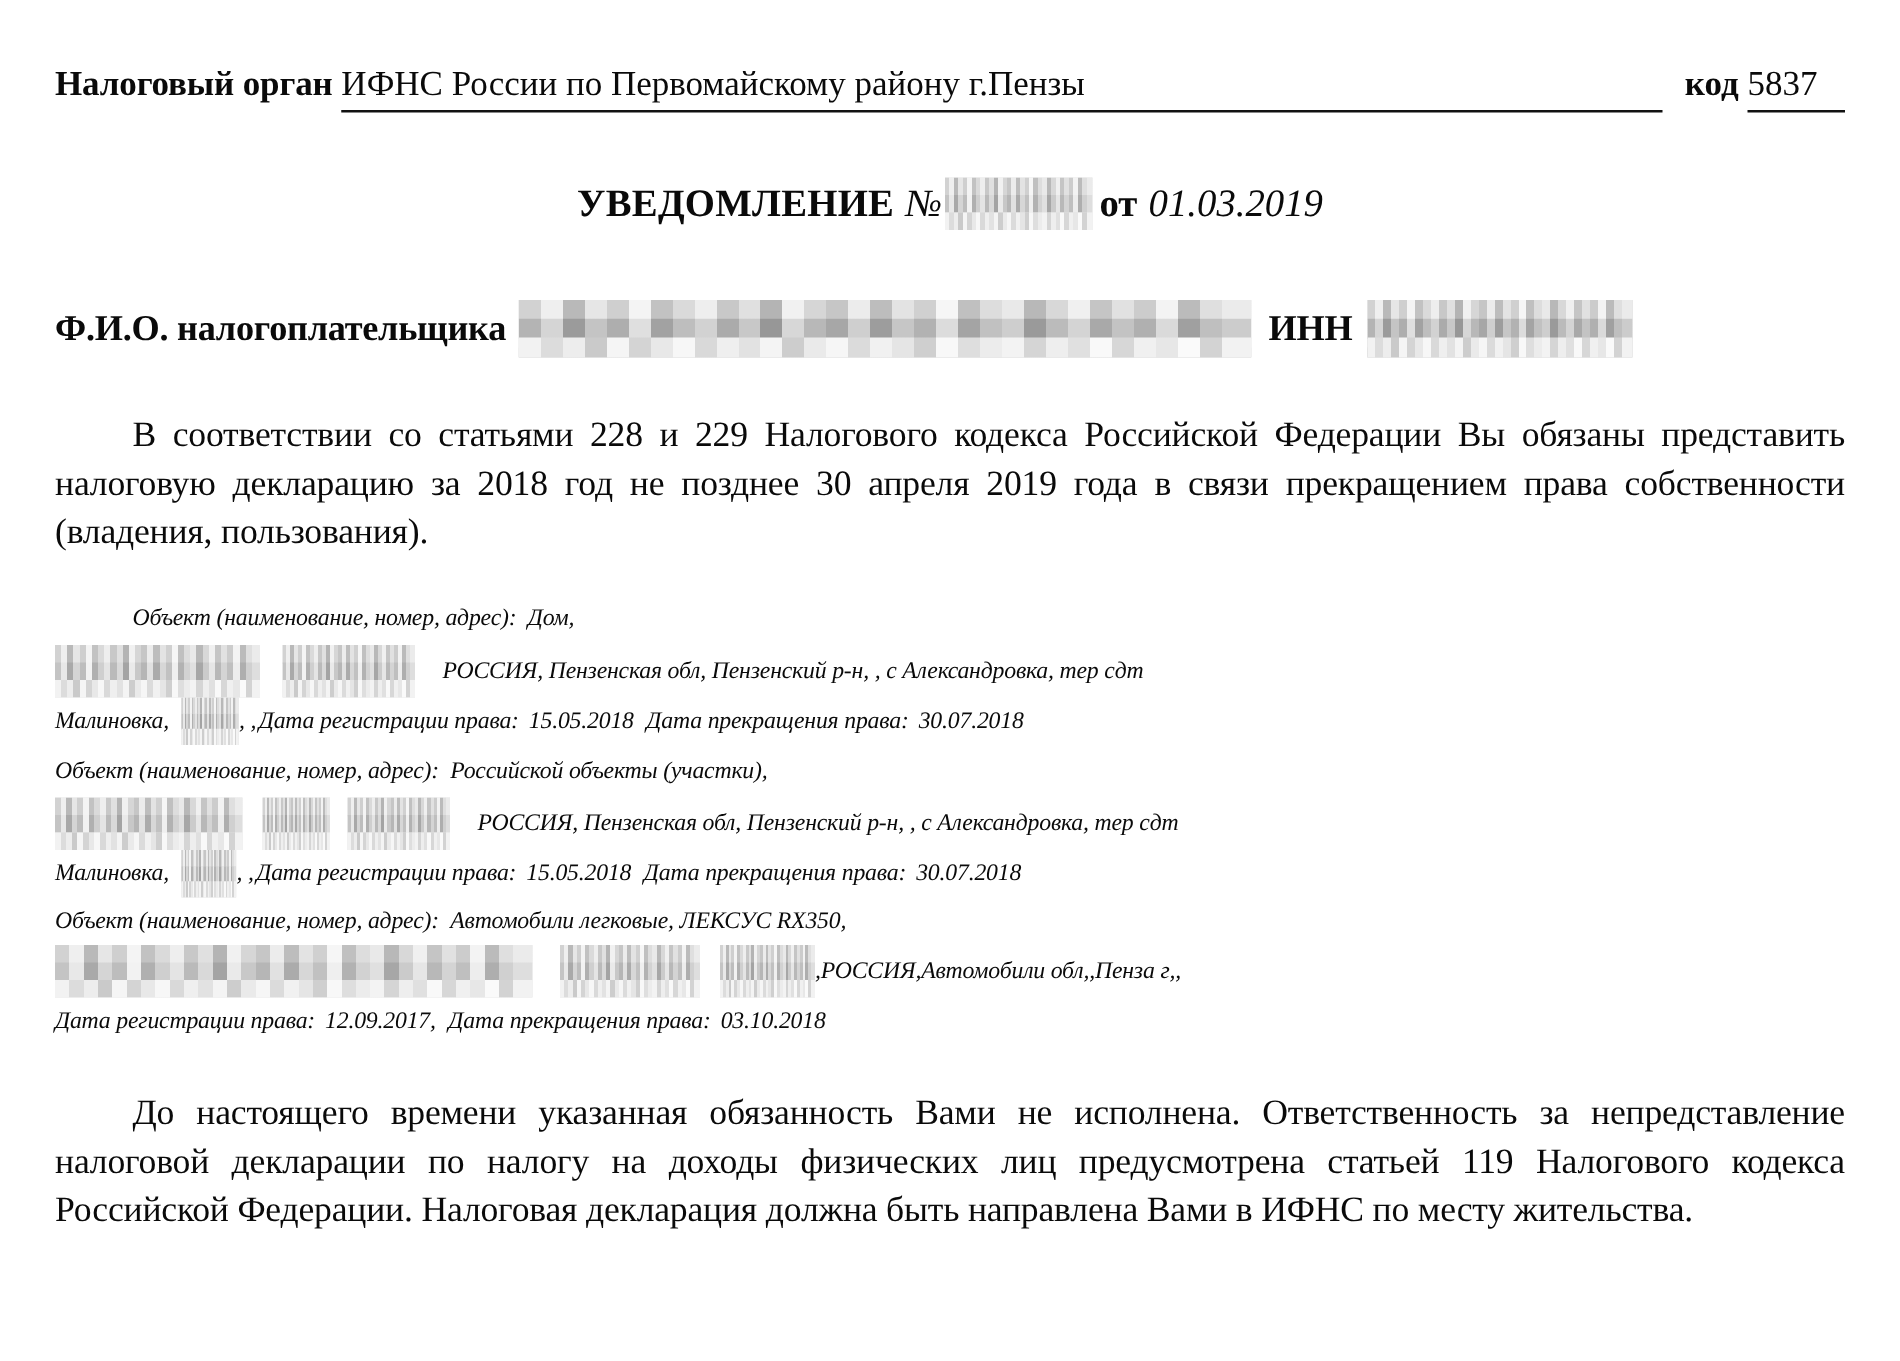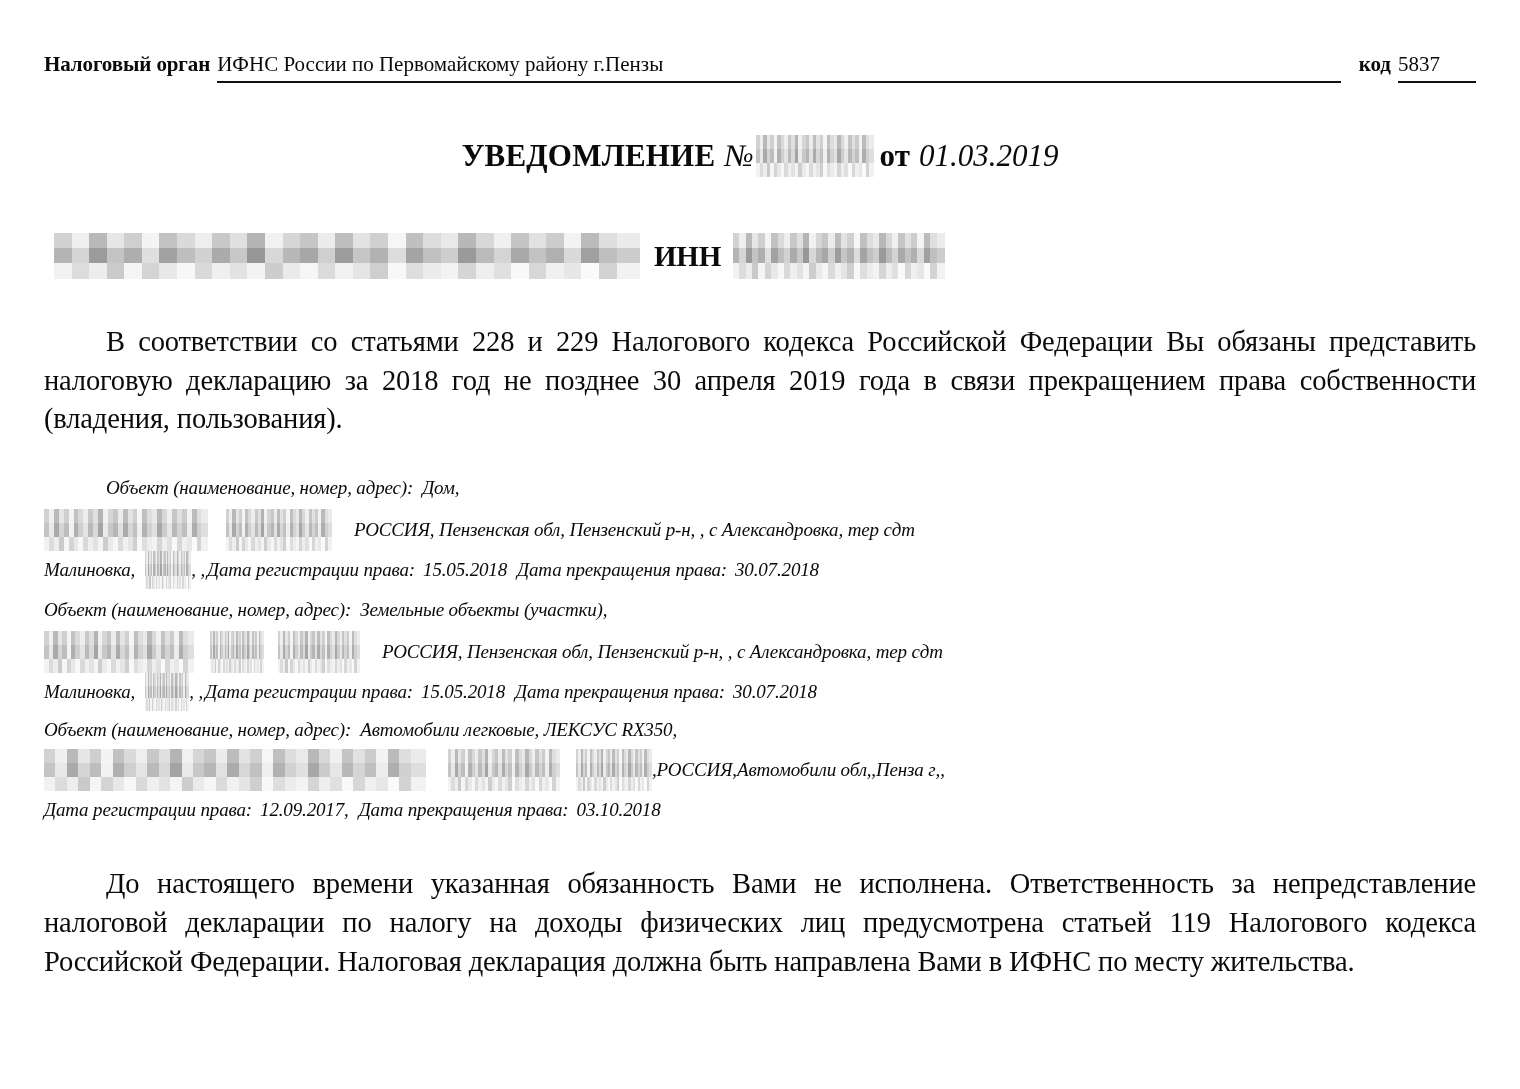--- a/index.html
+++ b/index.html
@@ -22,21 +22,21 @@
     height: 1089px;
     box-sizing: border-box;
     padding: 0 44px;
   }
 
   
   .header-row {
     display: flex;
     align-items: baseline;
     padding-top: 52px;
-    font-size: 21px;
+    font-size: 28px;
     white-space: nowrap;
   }
   .header-label {
     font-weight: bold;
     letter-spacing: -0.1px;
   }
   .header-authority {
     flex: 1 1 auto;
     margin-left: 7px;
     border-bottom: 2.6px solid #111;
@@ -224,20 +224,21 @@
       <span class="title-no">№</span>
       <span class="redact med" style="width:118px; margin: 0 2px 0 2px;">
         <span class="redact-mid"></span>
       </span>
       <span class="title-ot">от</span>
       <span class="title-date">01.03.2019</span>
     </div>
   </div>
 
   <div class="taxpayer-row">
+    <span class="taxpayer-label">Ф.И.О. налогоплательщика</span>
     <span class="redact tall with-base shade-dark" style="width:586px; margin-left:10px;">
       <span class="redact-mid"></span>
     </span>
     <span class="inn-label">ИНН</span>
     <span class="redact tall with-base shade-dark" style="width:212px; margin-left:12px;">
       <span class="redact-mid"></span>
     </span>
   </div>
 
   <p class="para para-first para-indent">В соответствии со статьями 228 и 229 Налогового кодекса Российской Федерации Вы обязаны представить налоговую декларацию за 2018 год не позднее 30 апреля 2019 года в связи прекращением права собственности (владения, пользования).</p>
@@ -267,21 +268,21 @@
       </span>
       <span class="obj-text">, , </span>
       <span class="obj-text" style="margin-left:2px;">Дата регистрации права:</span>
       <span class="obj-text" style="margin-left:8px;">15.05.2018</span>
       <span class="obj-text" style="margin-left:10px;">Дата прекращения права:</span>
       <span class="obj-text" style="margin-left:8px;">30.07.2018</span>
     </div>
 
     <div class="obj-line">
       <span class="obj-text">Объект (наименование, номер, адрес):</span>
-      <span class="obj-text" style="margin-left:9px;">Земельные объекты (участки),</span>
+      <span class="obj-text" style="margin-left:9px;">Российской объекты (участки),</span>
       <span class="redact med obj-flexfill" style="margin-left:9px;">
         <span class="redact-mid"></span>
       </span>
     </div>
     <div class="obj-line">
       <span class="redact med" style="width:150px;">
         <span class="redact-mid"></span>
       </span>
       <span class="redact med" style="width:54px; margin-left:16px;">
         <span class="redact-mid"></span>

